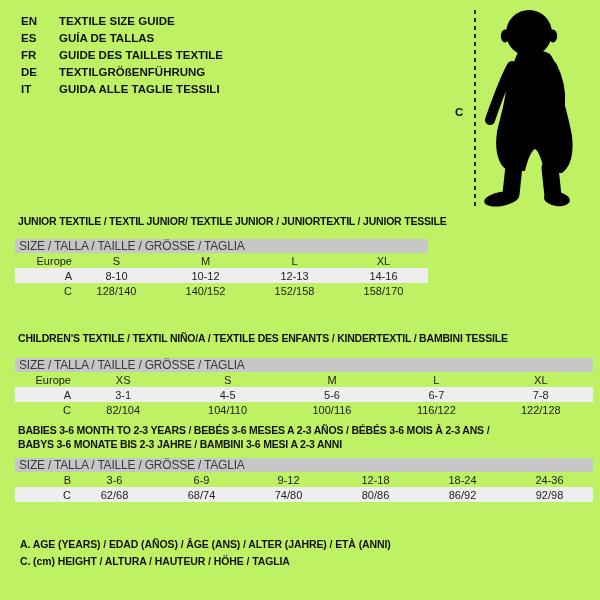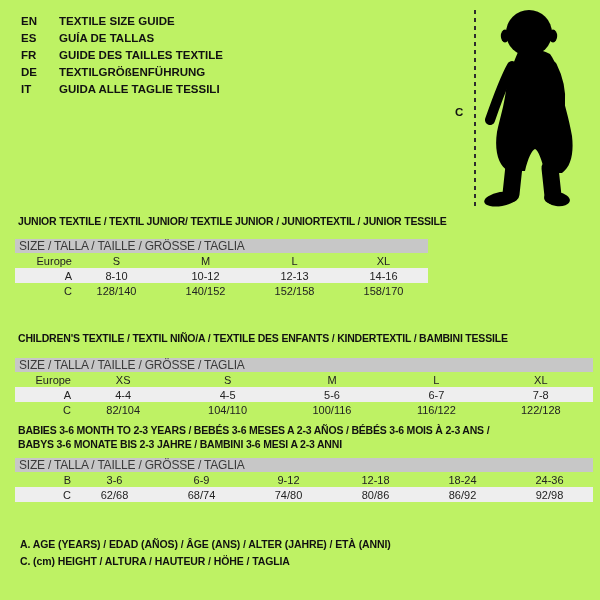--- a/index.html
+++ b/index.html
@@ -143,21 +143,21 @@
       <tr>
         <td class="rowlabel">Europe</td>
         <td>XS</td>
         <td>S</td>
         <td>M</td>
         <td>L</td>
         <td>XL</td>
       </tr>
       <tr class="alt">
         <td class="rowlabel">A</td>
-        <td>4-4</td>
+        <td>3-1</td>
         <td>4-5</td>
         <td>5-6</td>
         <td>6-7</td>
         <td>7-8</td>
       </tr>
       <tr>
         <td class="rowlabel">C</td>
         <td>82/104</td>
         <td>104/110</td>
         <td>100/116</td>

